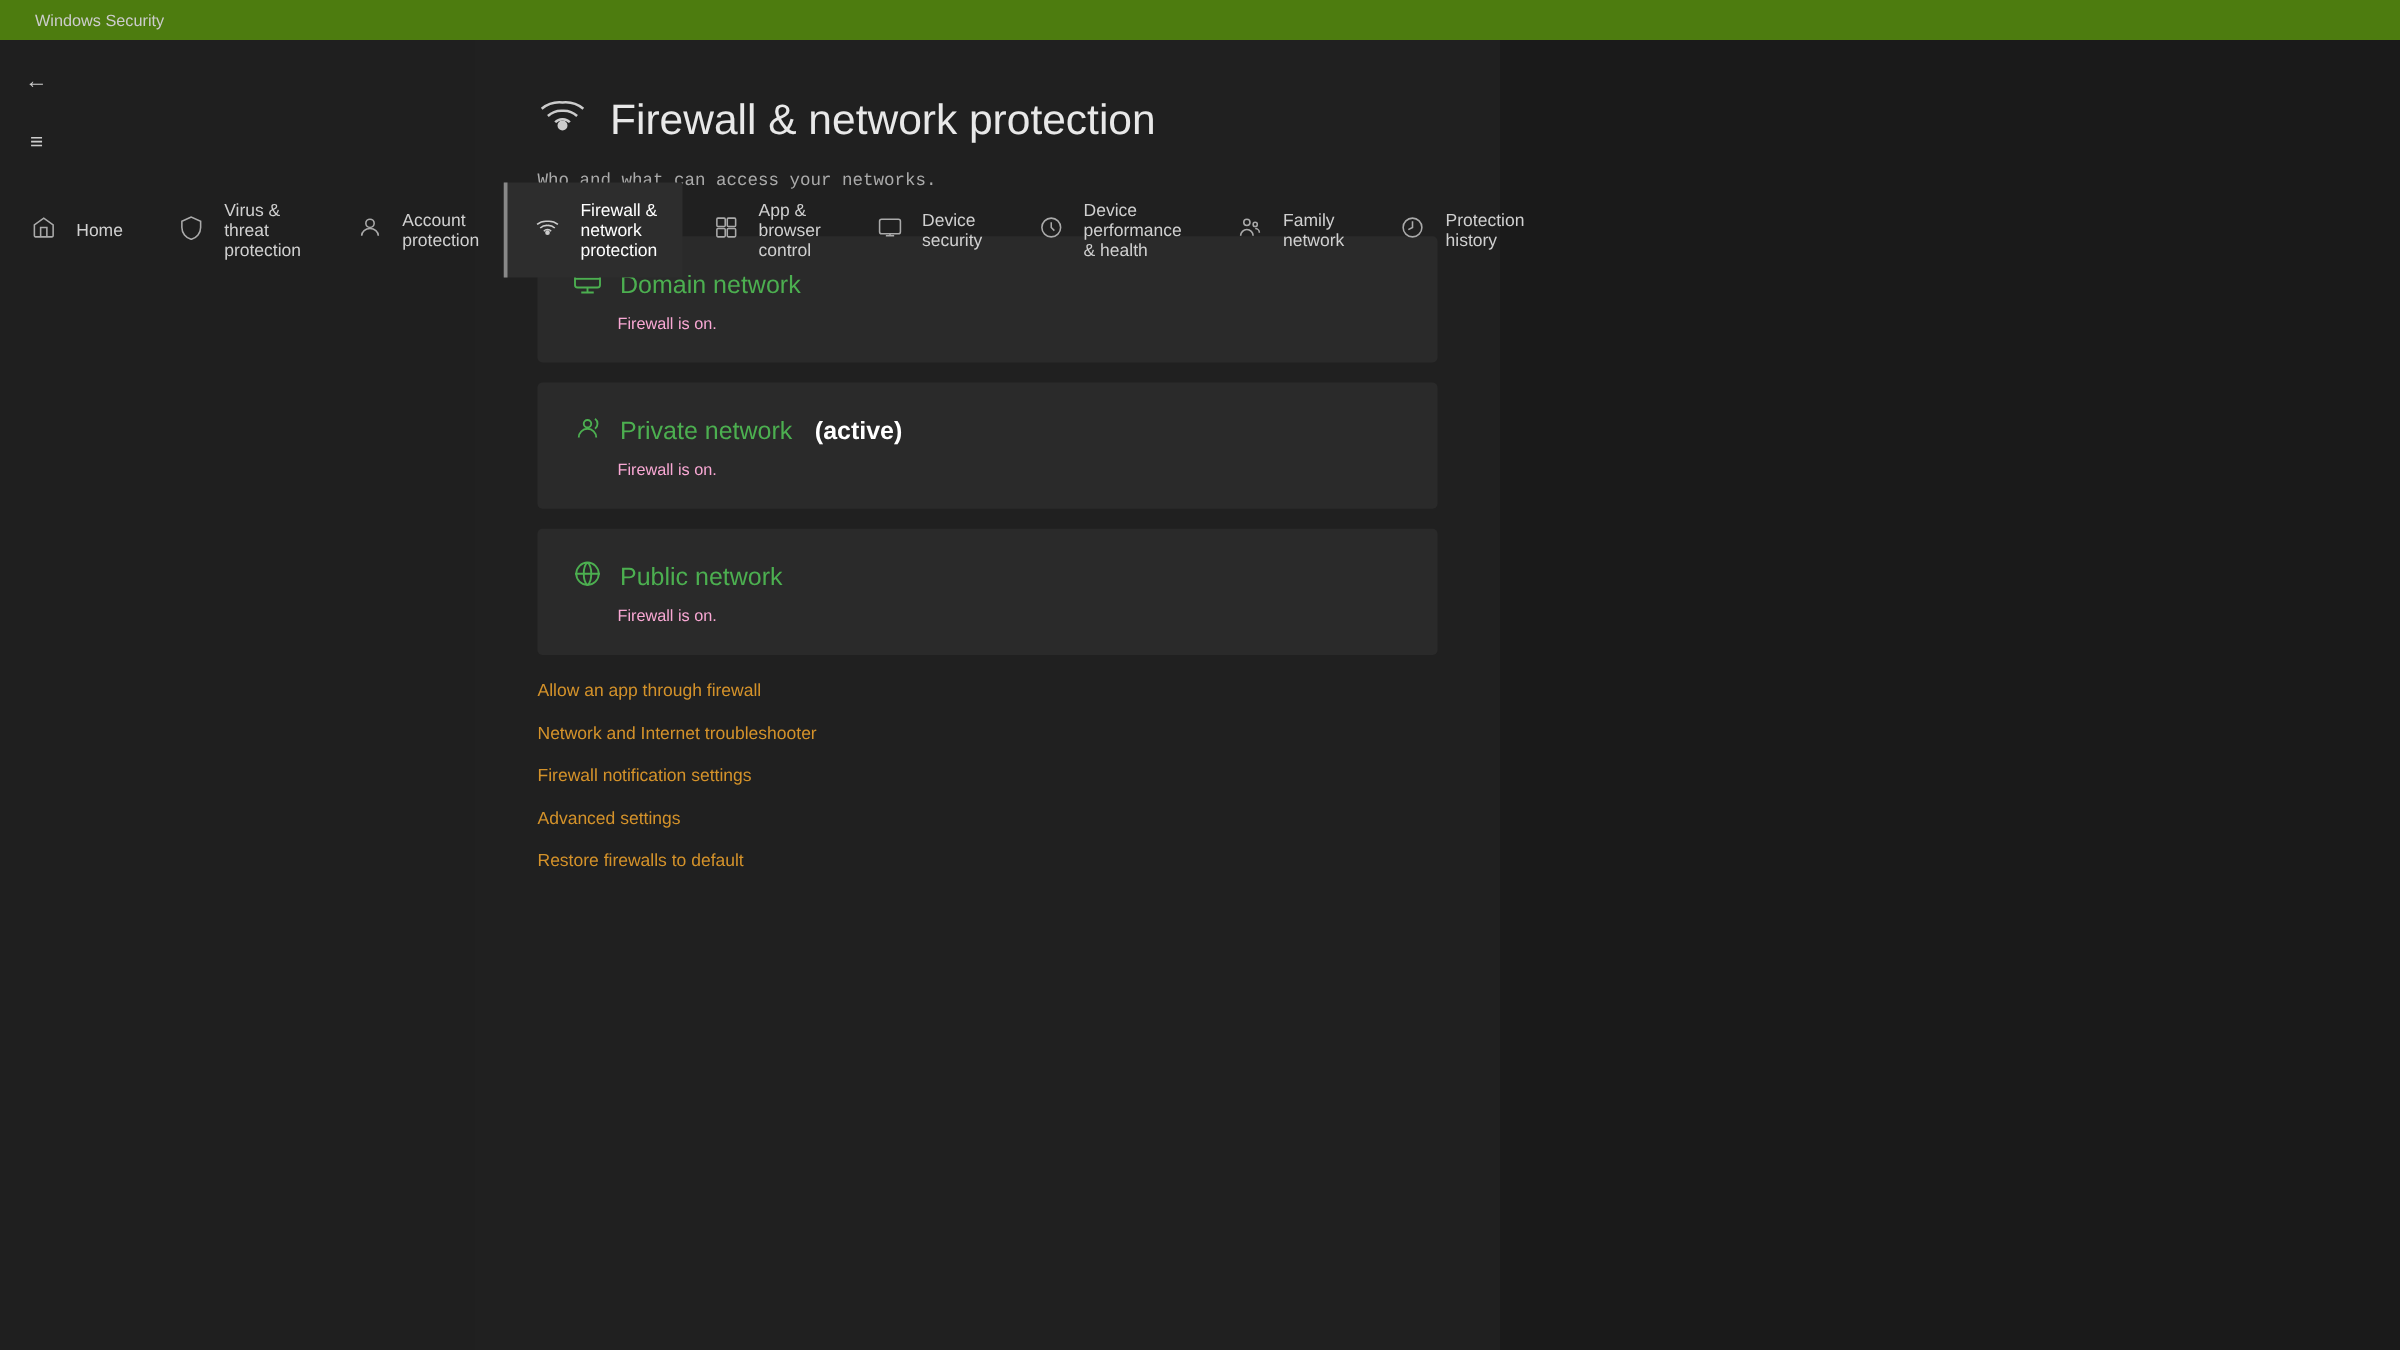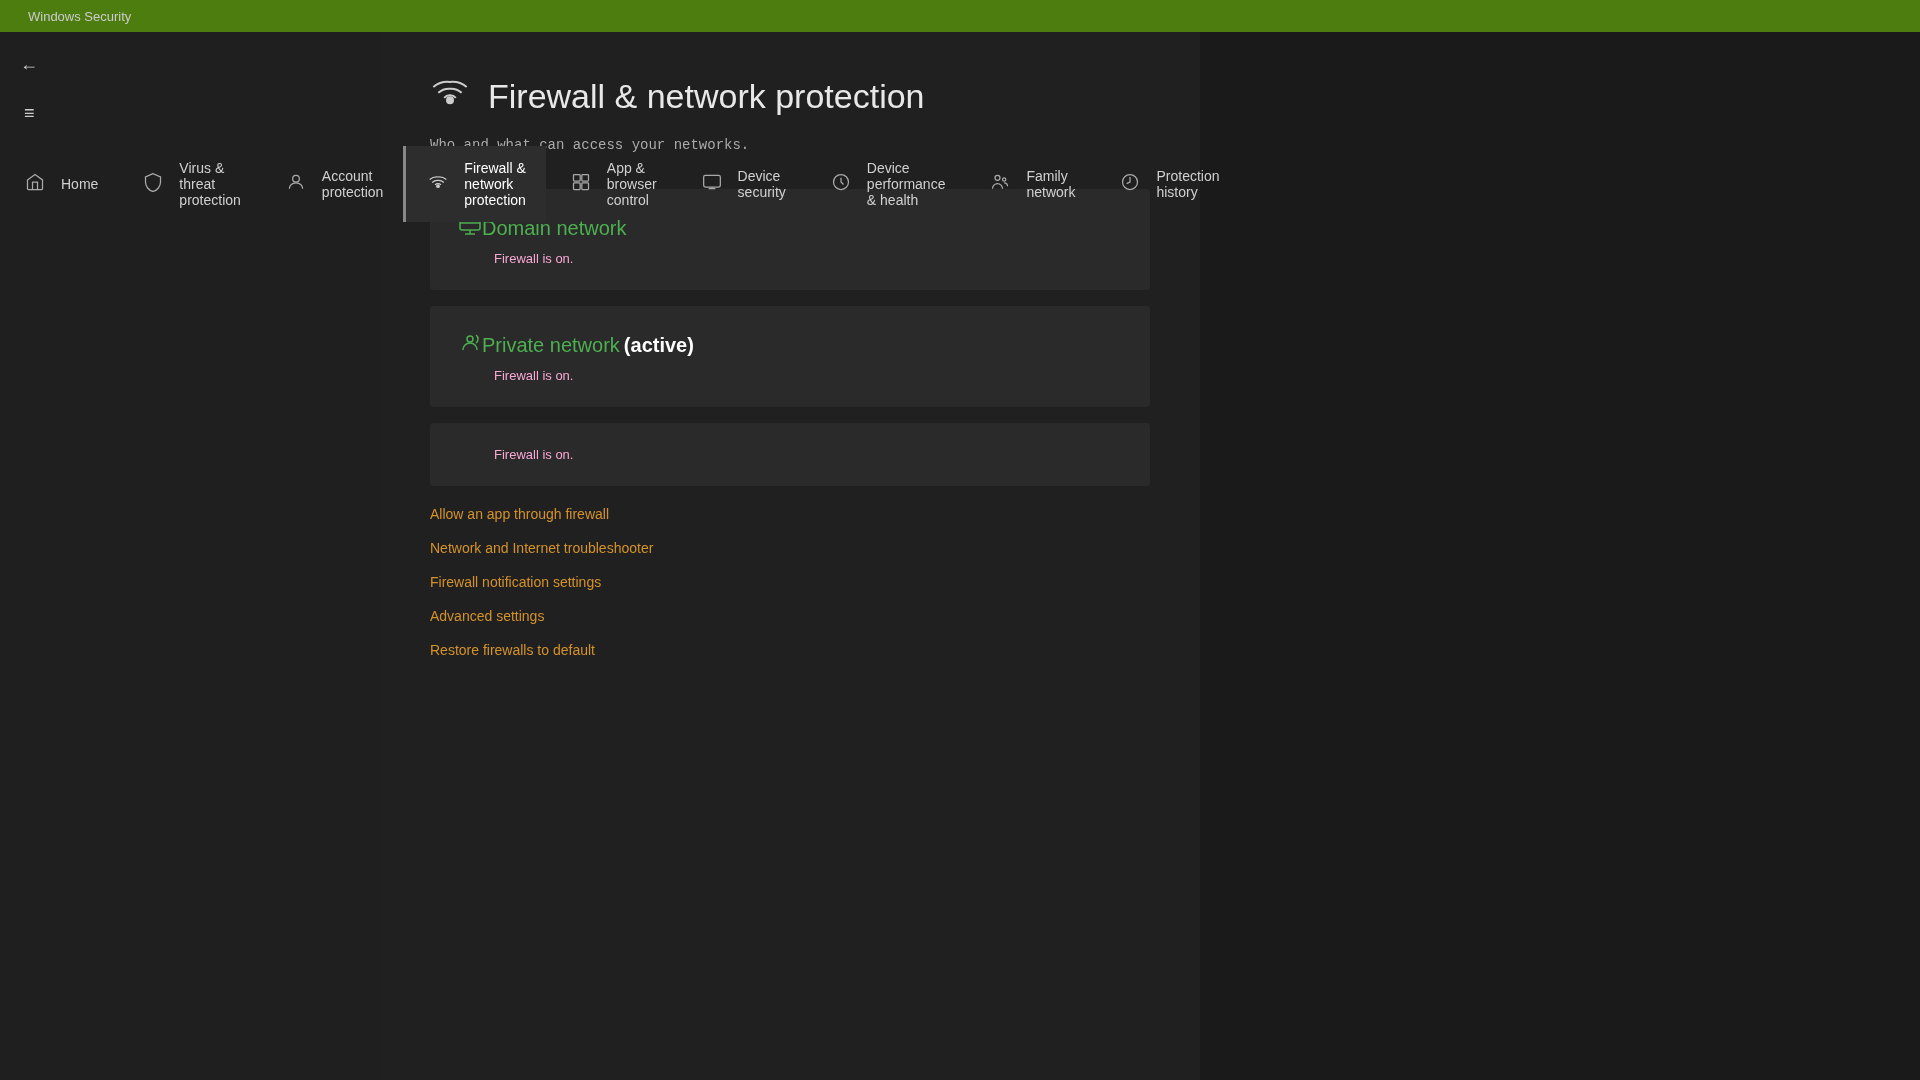--- a/index.html
+++ b/index.html
@@ -144,20 +144,21 @@
       background-color: #2a2a2a;
       border-radius: 4px;
       padding: 24px 28px;
       margin-bottom: 16px;
       cursor: pointer;
     }
 
     .network-card-header {
       display: flex;
       align-items: center;
+      gap: 14px;
       margin-bottom: 8px;
     }
 
     .network-card-icon {
       font-size: 22px;
       color: #4caf50;
     }
 
     .network-card-title {
       font-size: 20px;
@@ -358,20 +359,31 @@
             <path d="M18 5a5 5 0 010 8"></path>
           </svg>
         </span>
         <span class="network-card-title">Private network</span>
         <span class="network-card-active">(active)</span>
       </div>
       <div class="network-card-status">Firewall is on.</div>
     </div>
 
     <div class="network-card">
+      <div class="network-card-header">
+        <span class="network-card-icon">
+          <svg width="24" height="24" viewBox="0 0 24 24" fill="none" stroke="#4caf50" stroke-width="1.5">
+            <circle cx="12" cy="12" r="9"></circle>
+            <path d="M2 12h20"></path>
+            <path d="M12 3c-4 3-4 15 0 18M12 3c4 3 4 15 0 18"></path>
+          </svg>
+        </span>
+        <span class="network-card-title">Public network</span>
+        <span class="network-card-active"></span>
+      </div>
       <div class="network-card-status">Firewall is on.</div>
     </div>
 
     <div class="links-section">
       <a class="link-item" href="#">Allow an app through firewall</a>
       <a class="link-item" href="#">Network and Internet troubleshooter</a>
       <a class="link-item" href="#">Firewall notification settings</a>
       <a class="link-item" href="#">Advanced settings</a>
       <a class="link-item" href="#">Restore firewalls to default</a>
     </div>

